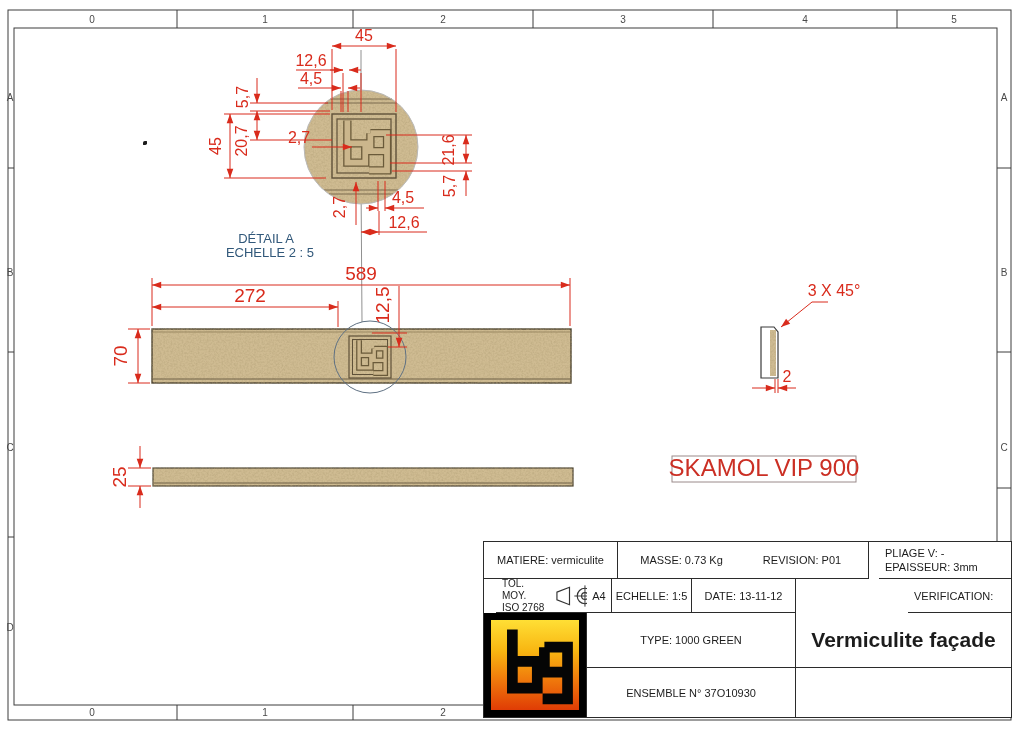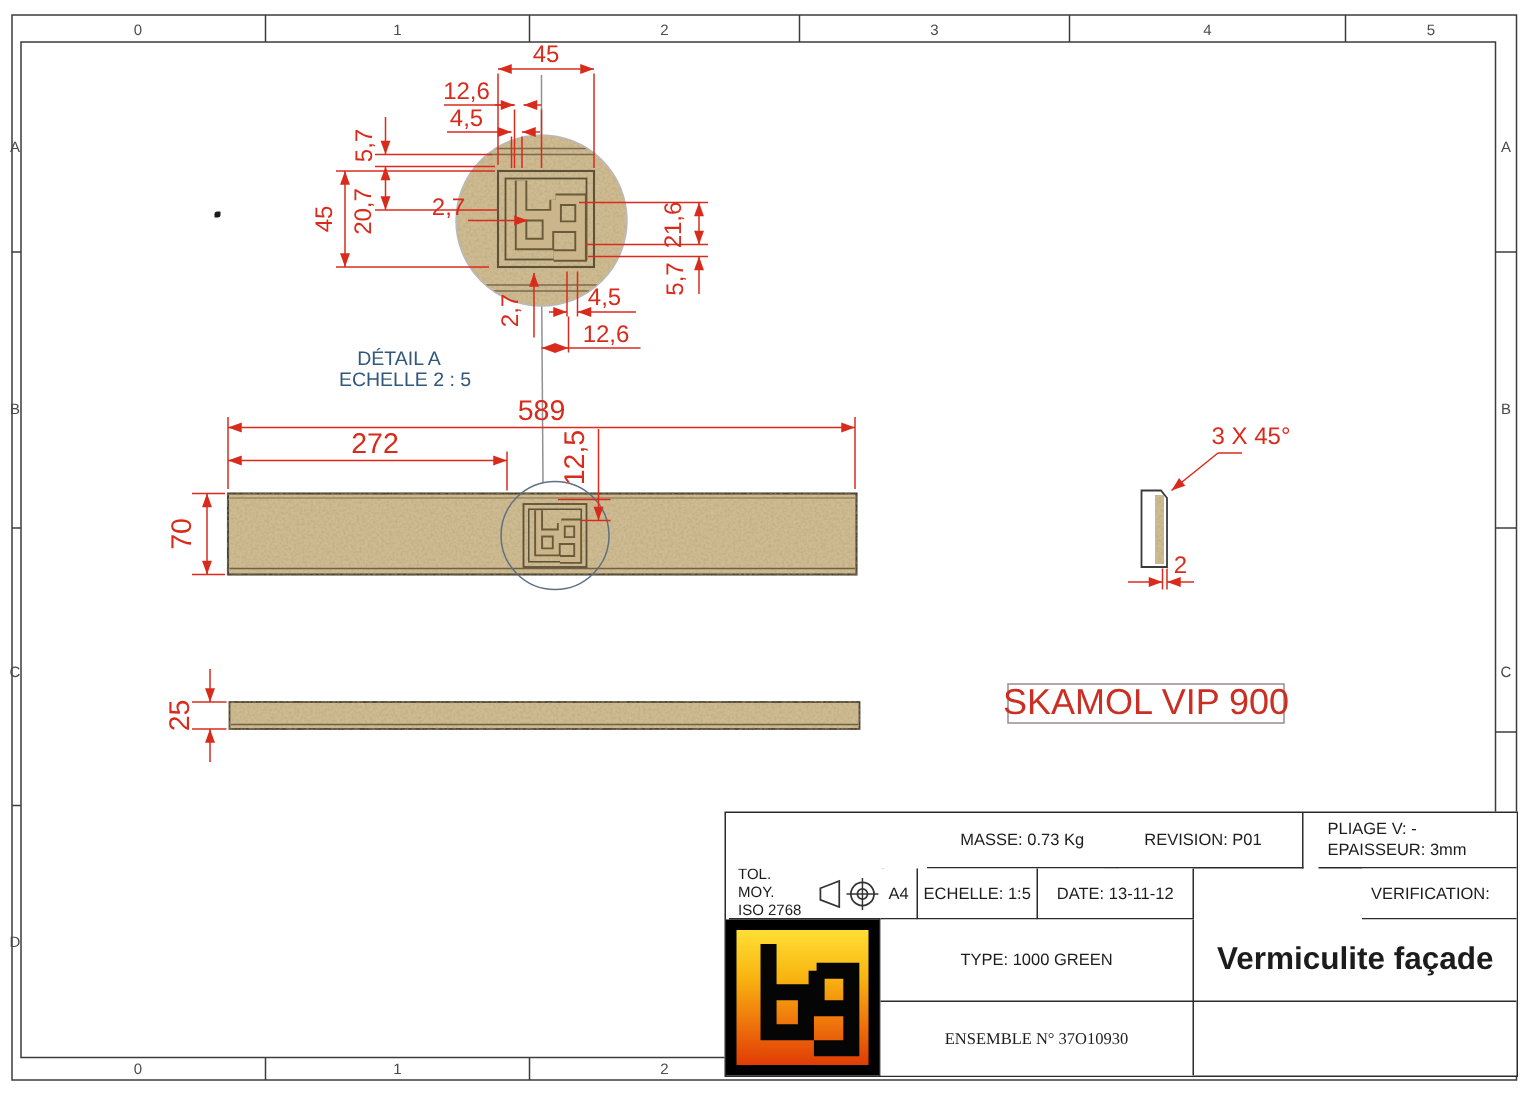--- a/index.html
+++ b/index.html
@@ -10,21 +10,21 @@
   .blue{fill:#31587a;font-size:13px}
   .grid-label{fill:#4a4a4a;font-size:10px}
   
   .tb{position:absolute;left:483px;top:541px;width:529px;height:177px;background:#fff;
       border:1px solid #2b2b2b;box-sizing:border-box;z-index:3;font-size:11px;color:#1c1c1c;}
   .tb .cell{position:absolute;box-sizing:border-box;border-right:1px solid #2b2b2b;
       border-bottom:1px solid #2b2b2b;display:flex;align-items:center;justify-content:center;
       background:#fff;overflow:hidden;}
   .tb .left{justify-content:flex-start;padding-left:6px;}
   .tb .stack{flex-direction:column;align-items:flex-start;justify-content:center;line-height:14px;}
-  .tb .noR{border-right:none;} .tb .noB{border-bottom:none;font-family:Liberation Serif, serif;}
+  .tb .noR{border-right:none;} .tb .noB{border-bottom:none;}
   .tb .big{font-size:21px;font-weight:bold;}
   .logo-cell{position:absolute;left:0;top:71px;width:103px;height:104px;background:#000;
       border-right:1px solid #2b2b2b;box-sizing:border-box;}
   .logo-grad{position:absolute;left:7px;top:7px;right:7px;bottom:7px;
       background:linear-gradient(180deg,#ffdf35 0%,#f8b511 35%,#f07c0c 65%,#e03c05 100%);}
   .stray{position:absolute;left:143px;top:141px;width:4px;height:4px;background:#1b1b1b;
       border-radius:45% 10% 45% 10%;z-index:2;}
 </style>
 </head>
 <body>
@@ -221,28 +221,29 @@
 
   <g>
     <rect x="672" y="456" width="184" height="26" fill="#ffffff" stroke="#9a8a8a" stroke-width="1"></rect>
     <text x="764" y="476" text-anchor="middle" font-size="24" fill="#cb2f24">SKAMOL VIP 900</text>
   </g>
 </svg>
 
 <div class="stray"></div>
 
 <div class="tb">
+  <div class="cell" style="left:0;top:0;width:134px;height:37px">MATIERE: vermiculite</div>
   <div class="cell" style="left:134px;top:0;width:128px;height:37px">MASSE: 0.73 Kg</div>
   <div class="cell" style="left:252px;top:0;width:133px;height:37px">REVISION: P01</div>
   <div class="cell stack left noR" style="left:395px;top:0;width:132px;height:37px">
     <span>PLIAGE V: -</span>
     <span>EPAISSEUR: 3mm</span>
   </div>
 
-  <div class="cell left" style="left:2px;top:37px;width:103px;height:34px;gap:6px">
+  <div class="cell left" style="left:12px;top:37px;width:103px;height:34px;gap:6px">
     <span class="stack" style="display:flex;font-size:10px;line-height:12px">
       <span>TOL. MOY.</span>
       <span>ISO 2768</span>
     </span>
     <svg width="44" height="24" viewBox="0 0 44 24">
       <path d="M2 8 L15 3 L15 21 L2 16 Z" fill="none" stroke="#333" stroke-width="1.2"></path>
       <circle cx="31" cy="12" r="8" fill="none" stroke="#333" stroke-width="1.2"></circle>
       <circle cx="31" cy="12" r="3.5" fill="none" stroke="#333" stroke-width="1.2"></circle>
       <line x1="20" y1="12" x2="42" y2="12" stroke="#333" stroke-width="1"></line>
       <line x1="31" y1="1" x2="31" y2="23" stroke="#333" stroke-width="1"></line>

